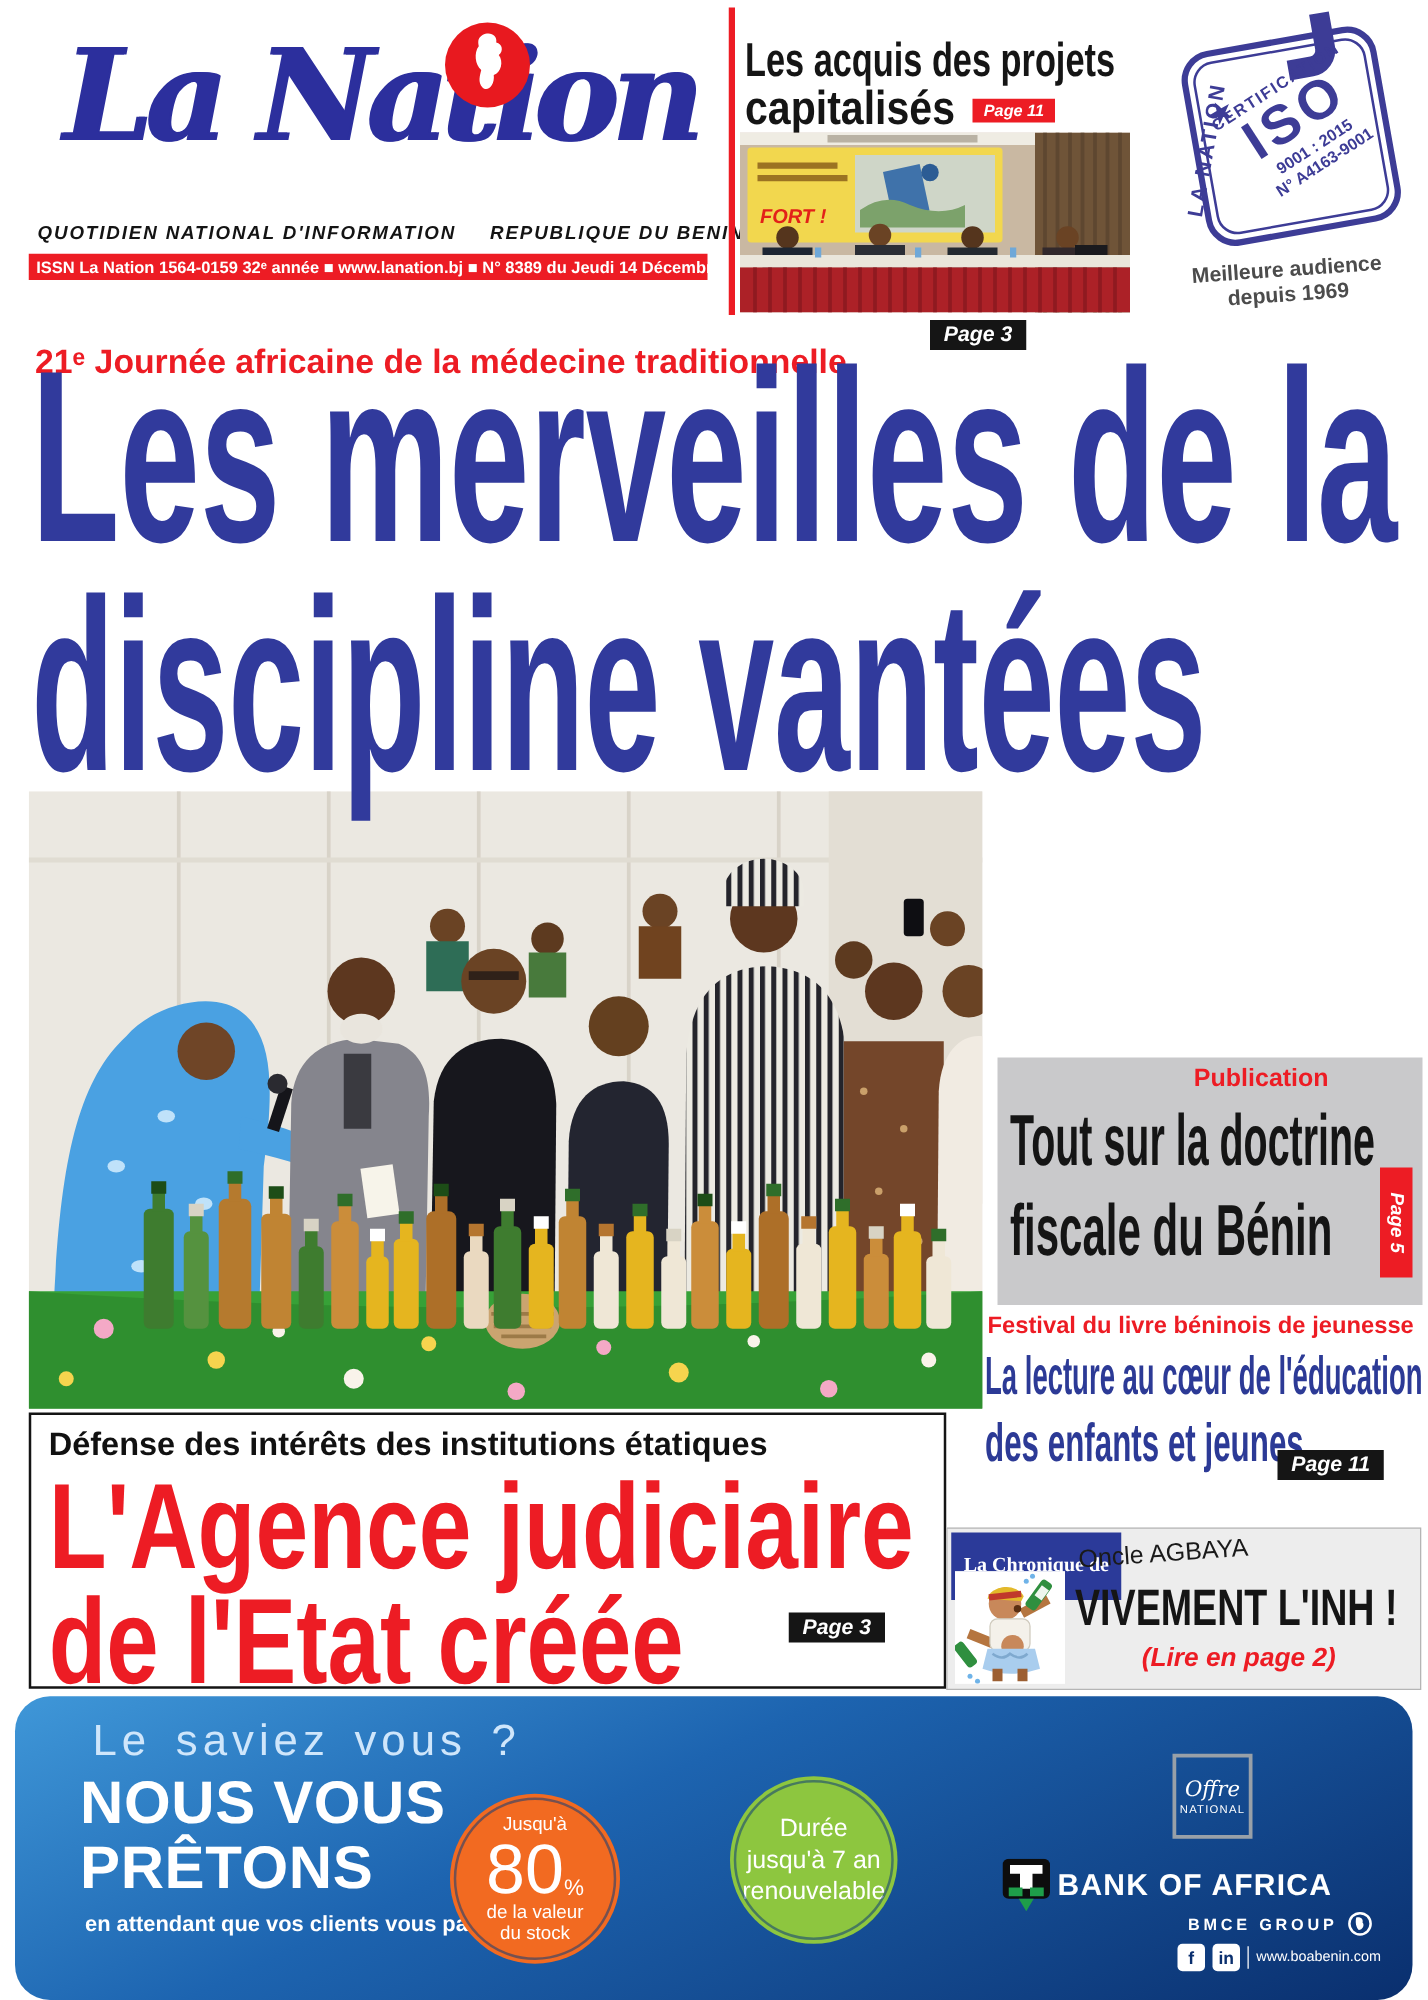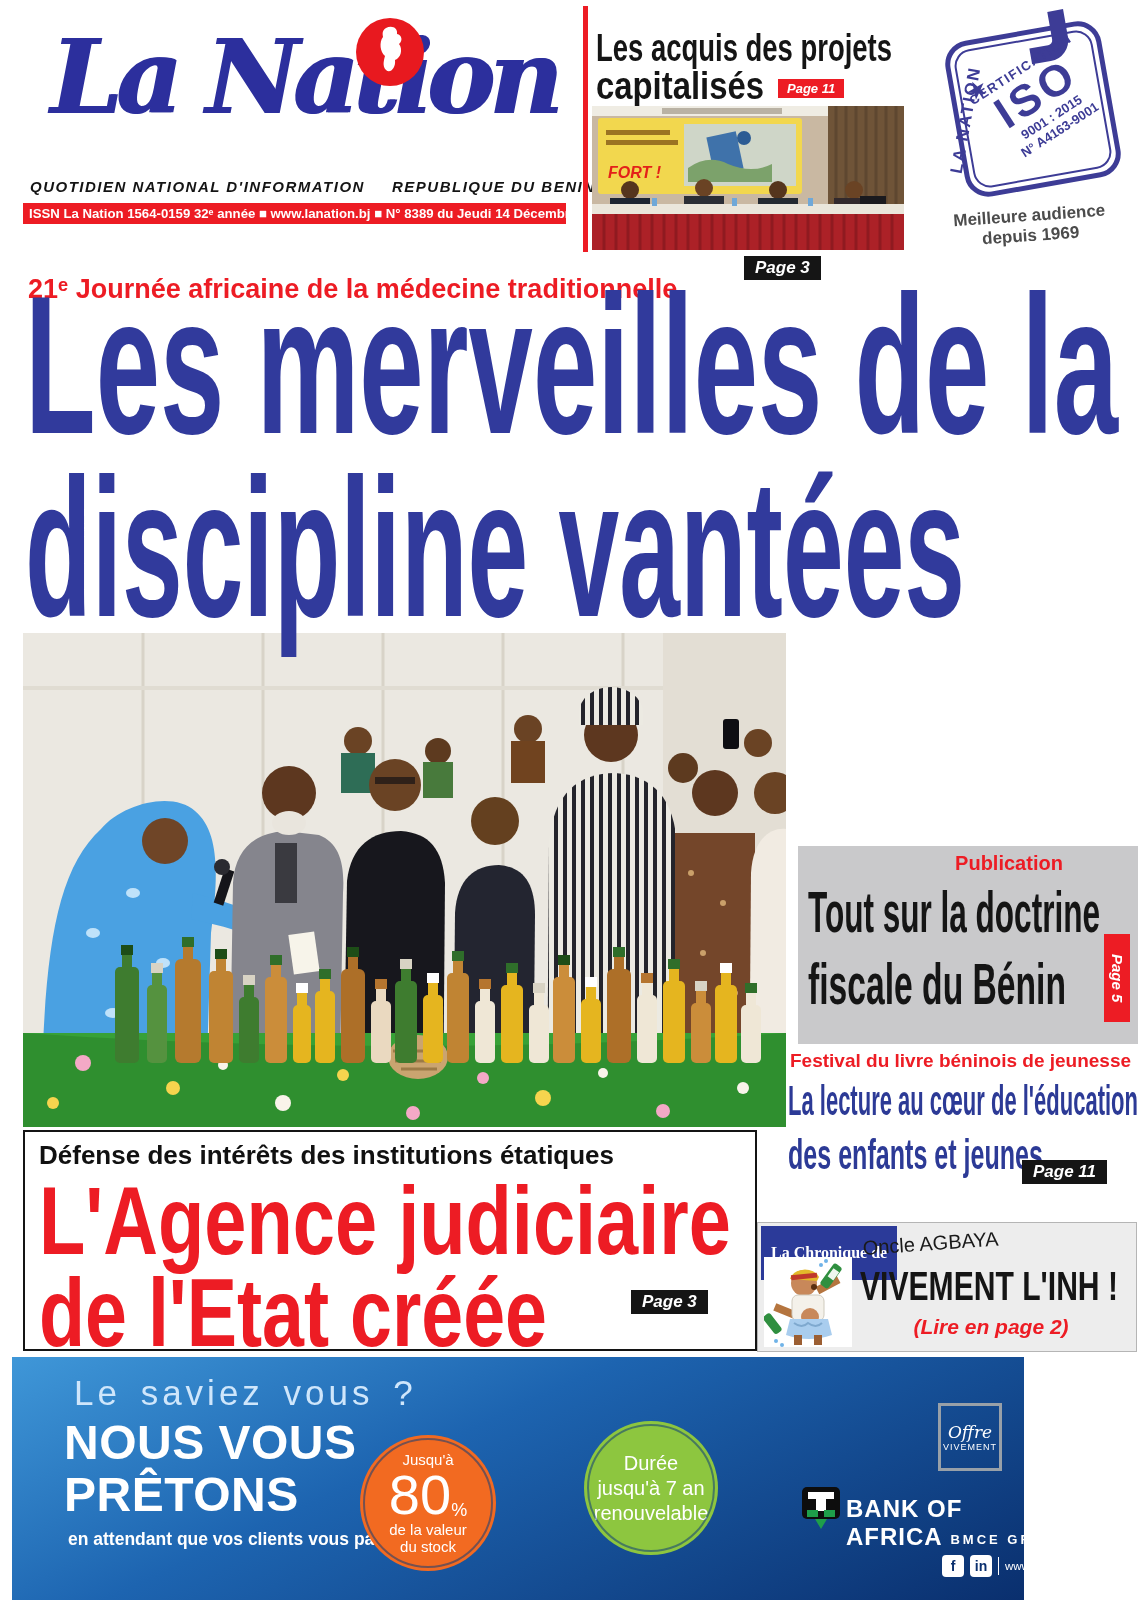--- a/index.html
+++ b/index.html
@@ -380,21 +380,21 @@
       <circle cx="57" cy="8" r="2" fill="#6fb3e8"></circle>
         <circle cx="62" cy="4" r="2" fill="#6fb3e8"></circle>
     </svg>
     <div class="abs chroauthor" style="left:104px;top:14px;">Oncle AGBAYA</div>
     <svg class="abs ovis" style="left:100px;top:40px;" width="266" height="46">
       <text class="cond" x="2" y="37" font-size="41" fill="#151515" textLength="258" lengthAdjust="spacingAndGlyphs">VIVEMENT  L'INH !</text>
     </svg>
     <div class="abs chronote" style="left:100px;top:92px;width:266px;">(Lire en page 2)</div>
   </div>
 
-  <div class="abs ad" style="left:12px;top:1357px;width:1012px;height:243px;">
+  <div class="abs ad" style="left:12px;top:1357px;width:1118px;height:243px;border-radius:28px;">
     <div class="abs ad-q" style="left:62px;top:16px;">Le saviez vous ?</div>
     <div class="abs ad-h" style="left:52px;top:114px;">PRÊTONS</div>
     <div class="abs ad-h" style="left:52px;top:62px;">NOUS VOUS</div>
     <div class="abs ad-sub" style="left:56px;top:172px;">en attendant que vos clients vous paient.</div>
 
     <div class="abs circle c-orange" style="left:348px;top:78px;width:136px;height:136px;">
       <div class="c-top">Jusqu'à</div>
       <div style="display:flex;align-items:flex-end;">
         <span class="c-big">80</span>
         <span class="c-pct">%</span>
@@ -404,21 +404,21 @@
     </div>
 
     <div class="abs circle c-green" style="left:572px;top:64px;width:134px;height:134px;">
       <div class="g-line">Durée</div>
       <div class="g-line">jusqu'à 7 an</div>
       <div class="g-line">renouvelable</div>
     </div>
 
     <div class="abs offrebox" style="left:926px;top:46px;width:58px;height:62px;">
       <span class="offre-script">Offre</span>
-      <span class="offre-caps">VIVEMENT</span>
+      <span class="offre-caps">NATIONAL</span>
     </div>
 
     <svg class="abs" style="left:790px;top:130px;" width="38" height="42" viewBox="0 0 38 42">
       <rect x="0" y="0" width="38" height="32" rx="5" fill="#0d0d0d"></rect>
       <rect x="6" y="5" width="26" height="7" fill="#ffffff"></rect>
       <rect x="14" y="5" width="10" height="19" fill="#ffffff"></rect>
       <rect x="5" y="23" width="11" height="7" fill="#1e9e4a"></rect>
       <rect x="22" y="23" width="11" height="7" fill="#1e9e4a"></rect>
       <path d="M13,32 L25,32 L19,42 Z" fill="#1e9e4a"></path>
     </svg>

